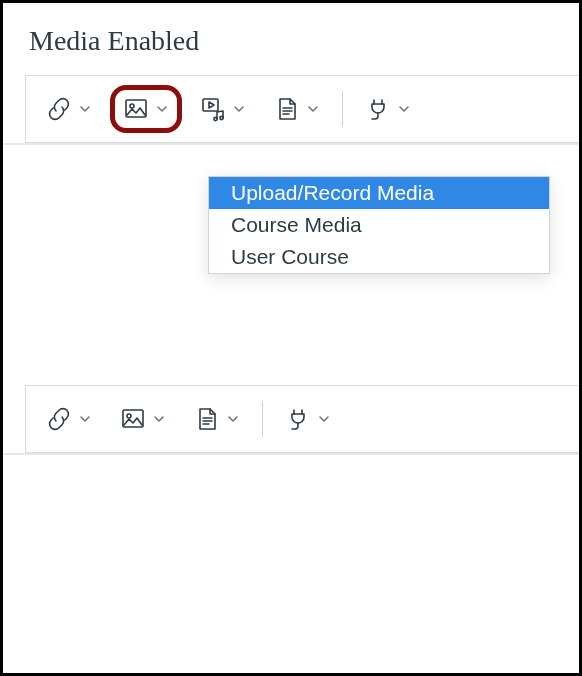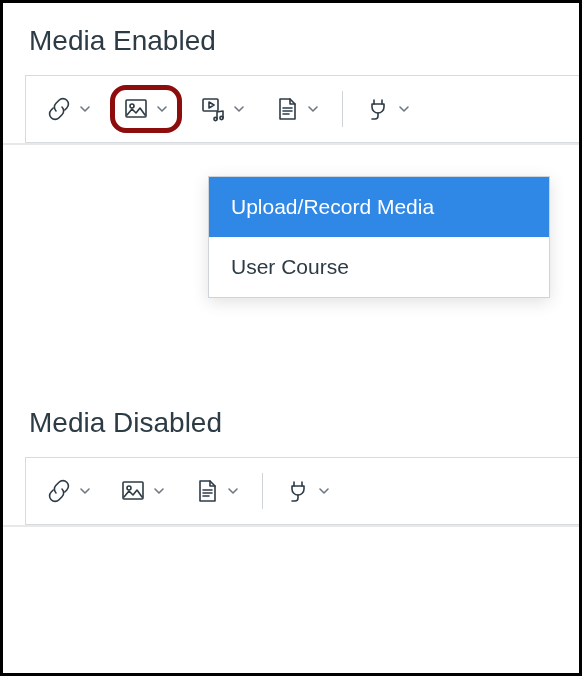--- a/index.html
+++ b/index.html
@@ -10,20 +10,21 @@
     border: 3px solid #000;
     font-family: -apple-system, BlinkMacSystemFont, "Segoe UI", Helvetica, Arial, sans-serif;
     background: #fff;
     position: relative;
   }
   .section-title {
     font-size: 28px;
     color: #2d3b45;
     padding: 22px 0 18px 26px;
     font-weight: 400;
+    font-family: Liberation Serif, serif;
   }
   .toolbar-wrap {
     border: 1px solid #d7dade;
     border-right: none;
     margin-left: 22px;
     background: #fff;
   }
   .toolbar {
     display: flex;
     align-items: center;
@@ -60,21 +61,21 @@
     position: absolute;
     left: 205px;
     top: 173px;
     width: 342px;
     background: #fff;
     border: 1px solid #cfd4d9;
     box-shadow: 0 4px 16px rgba(0,0,0,0.12);
     z-index: 10;
   }
   .dropdown-item {
-    padding: 18px 22px;
+    padding: 4px 22px;
     font-size: 21px;
     color: #2d3b45;
     cursor: pointer;
   }
   .dropdown-item.selected {
     background: #2f87e6;
     color: #fff;
   }
   .section2 { padding-top: 240px; }
   .stroke { stroke: #2d3b45; stroke-width: 1.6; fill: none; stroke-linecap: round; stroke-linejoin: round; }
@@ -161,25 +162,25 @@
       <svg class="chev" viewBox="0 0 14 14">
           <use href="#i-chev"></use>
         </svg>
     </div>
   </div>
 </div>
 <div class="below-line"></div>
 
 <div class="dropdown">
   <div class="dropdown-item selected">Upload/Record Media</div>
+  <div class="dropdown-item">Course Media</div>
   <div class="dropdown-item">User Course</div>
 </div>
 
 <div class="section2">
-  <div class="section-title">Media Disabled</div>
 
   <div class="toolbar-wrap">
     <div class="toolbar">
       <div class="tool" style="margin-left:10px">
         <svg class="icon" viewBox="0 0 26 26">
             <use href="#i-link"></use>
           </svg>
         <svg class="chev" viewBox="0 0 14 14">
             <use href="#i-chev"></use>
           </svg>

